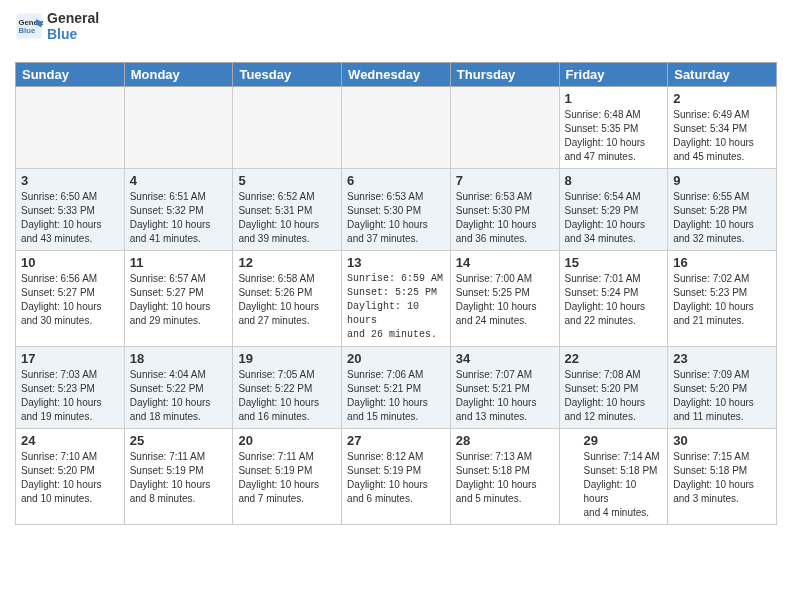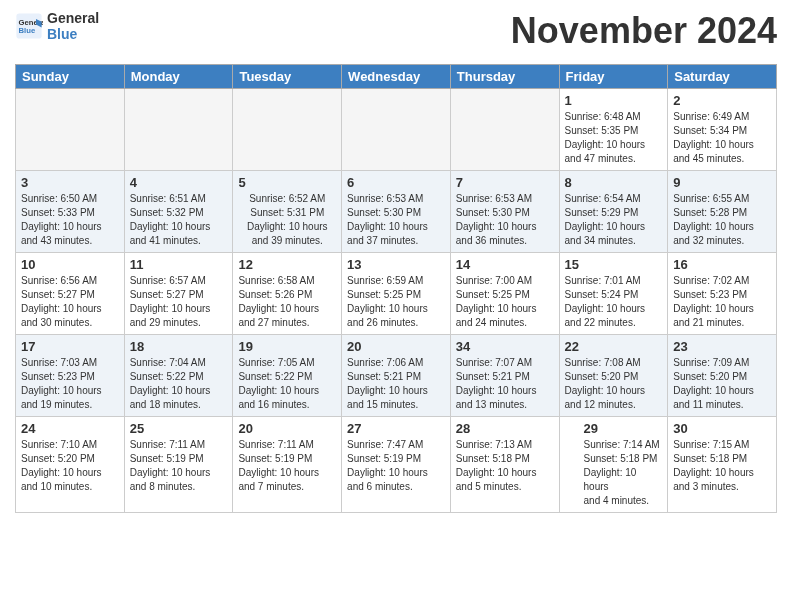--- a/index.html
+++ b/index.html
@@ -4,21 +4,21 @@
   <style>
     * { box-sizing: border-box; margin: 0; padding: 0; }
     body { font-family: Arial, sans-serif; background: #fff; width: 792px; height: 612px; overflow: hidden; }
     .container { width: 792px; padding: 10px 15px; }
     .header-row { display: flex; align-items: flex-start; justify-content: space-between; margin-bottom: 4px; }
     .logo { display: flex; align-items: center; }
     .logo-icon { width: 28px; height: 28px; margin-right: 4px; }
     .title-block { text-align: right; }
     .month-title { font-size: 36px; font-weight: bold; color: #333; }
     .location { font-size: 14px; color: #555; }
-    .calendar { width: 100%; border-collapse: collapse; margin-top: 12px; }
+    .calendar { width: 100%; border-collapse: collapse; margin-top: 20px; }
     .calendar th { background: #3d7fc1; color: #fff; text-align: left; padding: 4px 6px; font-size: 13px; border: 1px solid #aaa; }
     .calendar td { vertical-align: top; padding: 4px 5px; font-size: 10.5px; color: #333; border: 1px solid #ccc; width: calc(100%/7); height: 72px; background: #fff; }
     .calendar td.empty { background: #f5f5f5; }
     .calendar tr:nth-child(odd) td:not(.empty) { background: #fff; }
     .calendar tr:nth-child(even) td:not(.empty) { background: #eef3f8; }
     .day-num { font-size: 13px; font-weight: bold; display: block; margin-bottom: 2px; }
     .day-info { font-size: 10px; line-height: 1.4; color: #333; }
   </style>
 </head>
 <body>
@@ -31,21 +31,20 @@
         <text x="5" y="18" font-size="11" font-weight="bold" fill="#333">General</text>
         <text x="5" y="30" font-size="11" font-weight="bold" fill="#3d7fc1">Blue</text>
         <polygon points="30,10 38,14 38,22 30,18" fill="#3d7fc1"></polygon>
       </svg>
       <div>
         <div style="font-size:14px;font-weight:bold;color:#333;">General</div>
         <div style="font-size:14px;font-weight:bold;color:#3d7fc1;">Blue</div>
       </div>
     </div>
     <div class="title-block">
-      <div class="month-title">November 2024</div>
     </div>
   </div>
 
   <table class="calendar">
     <thead>
       <tr>
         <th>Sunday</th>
         <th>Monday</th>
         <th>Tuesday</th>
         <th>Wednesday</th>
@@ -86,21 +85,21 @@
           </td>
           <td style="background: rgb(238, 243, 248);">
             <span class="day-num">4</span>
             <div class="day-info" style="white-space: pre-line;">Sunrise: 6:51 AM
 Sunset: 5:32 PM
 Daylight: 10 hours
 and 41 minutes.</div>
           </td>
           <td style="background: rgb(238, 243, 248);">
             <span class="day-num">5</span>
-            <div class="day-info" style="white-space: pre-line; text-align: center;">Sunrise: 6:52 AM
+            <div class="day-info" style="white-space: pre-line;">Sunrise: 6:52 AM
 Sunset: 5:31 PM
 Daylight: 10 hours
 and 39 minutes.</div>
           </td>
           <td style="background: rgb(238, 243, 248);">
             <span class="day-num">6</span>
             <div class="day-info" style="white-space: pre-line;">Sunrise: 6:53 AM
 Sunset: 5:30 PM
 Daylight: 10 hours
 and 37 minutes.</div>
@@ -144,21 +143,21 @@
           </td>
           <td style="background: rgb(255, 255, 255);">
             <span class="day-num">12</span>
             <div class="day-info" style="white-space: pre-line;">Sunrise: 6:58 AM
 Sunset: 5:26 PM
 Daylight: 10 hours
 and 27 minutes.</div>
           </td>
           <td style="background: rgb(255, 255, 255);">
             <span class="day-num">13</span>
-            <div class="day-info" style="white-space: pre-line;">Sunrise: 6:59 AM
+            <div class="day-info" style="white-space: pre-line; font-family: Liberation Mono, monospace;">Sunrise: 6:59 AM
 Sunset: 5:25 PM
 Daylight: 10 hours
 and 26 minutes.</div>
           </td>
           <td style="background: rgb(255, 255, 255);">
             <span class="day-num">14</span>
             <div class="day-info" style="white-space: pre-line;">Sunrise: 7:00 AM
 Sunset: 5:25 PM
 Daylight: 10 hours
 and 24 minutes.</div>
@@ -181,21 +180,21 @@
         <tr>
           <td style="background: rgb(238, 243, 248);">
             <span class="day-num">17</span>
             <div class="day-info" style="white-space: pre-line;">Sunrise: 7:03 AM
 Sunset: 5:23 PM
 Daylight: 10 hours
 and 19 minutes.</div>
           </td>
           <td style="background: rgb(238, 243, 248);">
             <span class="day-num">18</span>
-            <div class="day-info" style="white-space: pre-line;">Sunrise: 7:04 AM
+            <div class="day-info" style="white-space: pre-line;">Sunrise: 4:04 AM
 Sunset: 5:22 PM
 Daylight: 10 hours
 and 18 minutes.</div>
           </td>
           <td style="background: rgb(238, 243, 248);">
             <span class="day-num">19</span>
             <div class="day-info" style="white-space: pre-line;">Sunrise: 7:05 AM
 Sunset: 5:22 PM
 Daylight: 10 hours
 and 16 minutes.</div>
@@ -246,21 +245,21 @@
           </td>
           <td style="background: rgb(255, 255, 255);">
             <span class="day-num">20</span>
             <div class="day-info" style="white-space: pre-line;">Sunrise: 7:11 AM
 Sunset: 5:19 PM
 Daylight: 10 hours
 and 7 minutes.</div>
           </td>
           <td style="background: rgb(255, 255, 255);">
             <span class="day-num">27</span>
-            <div class="day-info" style="white-space: pre-line;">Sunrise: 7:47 AM
+            <div class="day-info" style="white-space: pre-line;">Sunrise: 8:12 AM
 Sunset: 5:19 PM
 Daylight: 10 hours
 and 6 minutes.</div>
           </td>
           <td style="background: rgb(255, 255, 255);">
             <span class="day-num">28</span>
             <div class="day-info" style="white-space: pre-line;">Sunrise: 7:13 AM
 Sunset: 5:18 PM
 Daylight: 10 hours
 and 5 minutes.</div>

